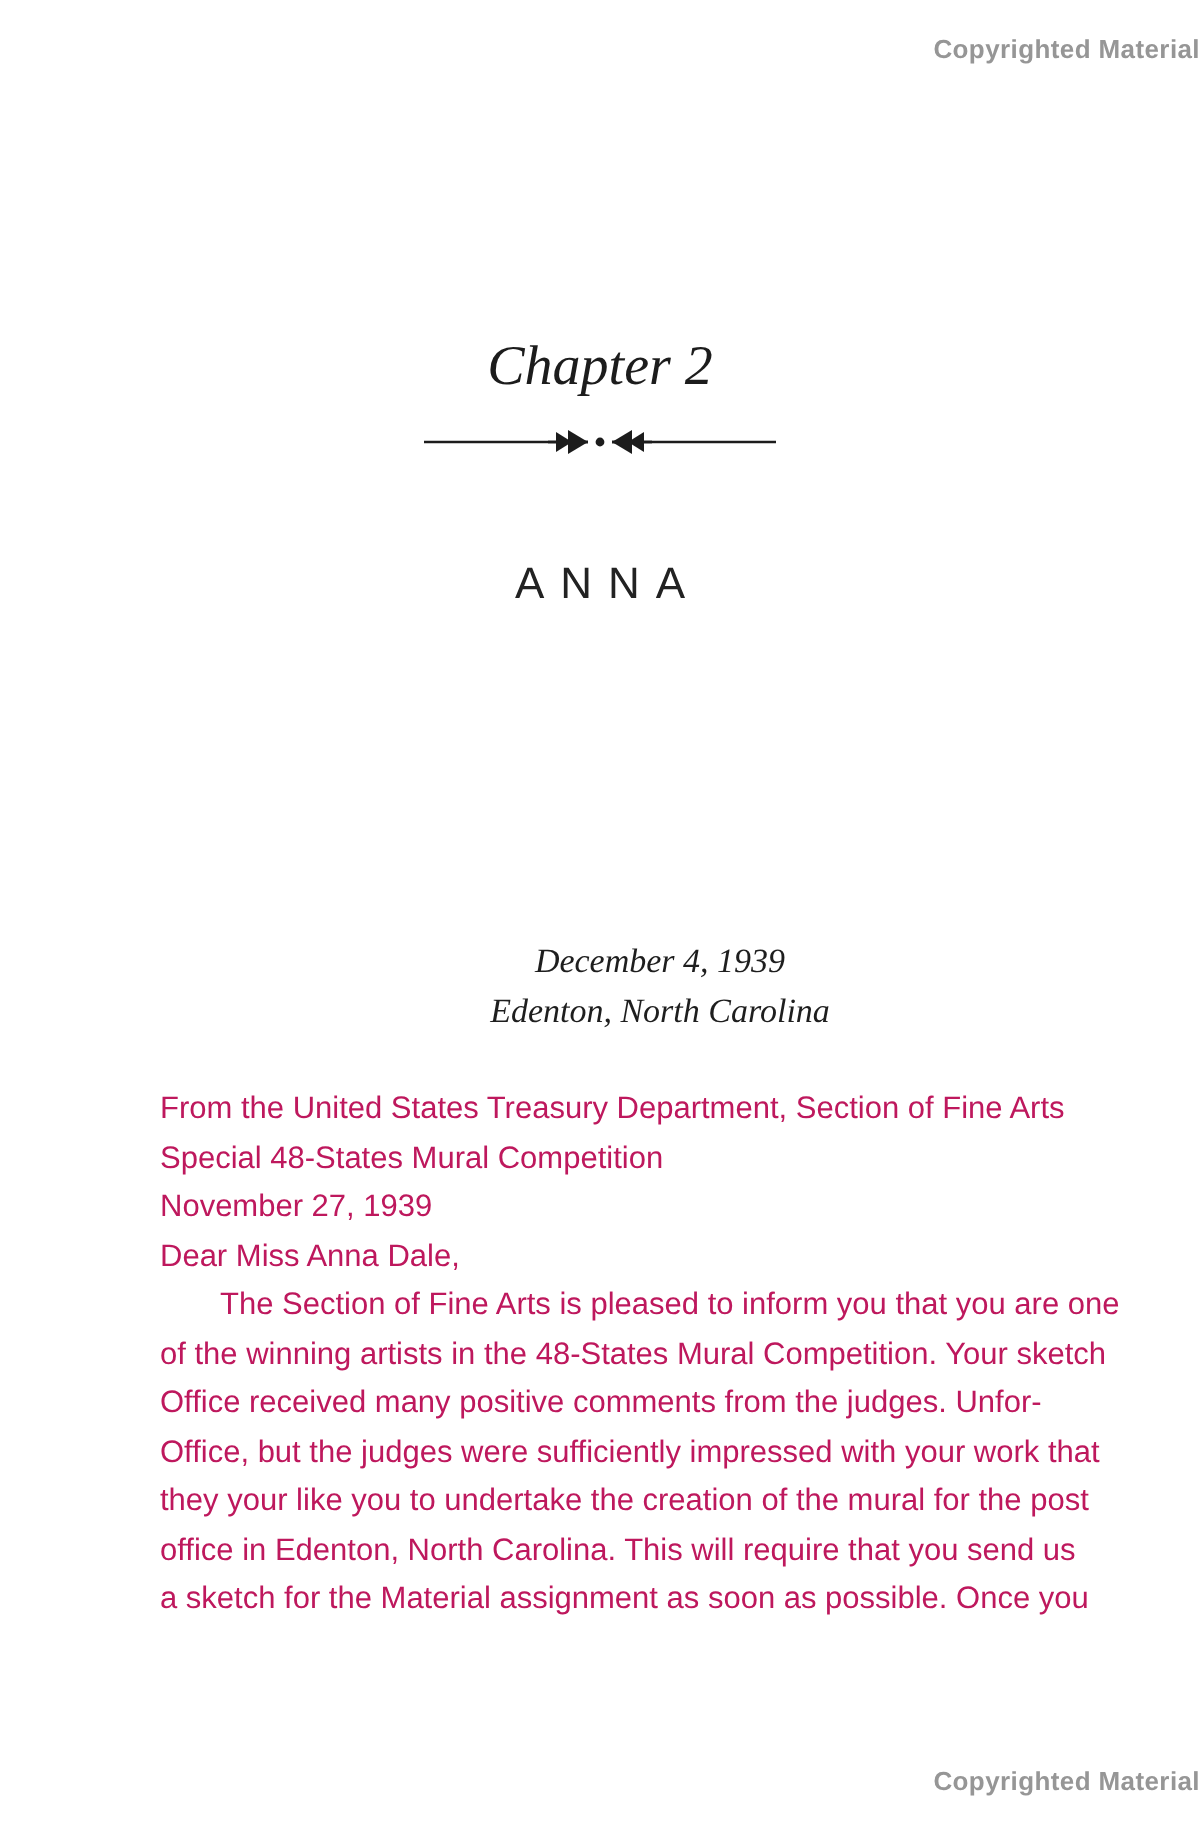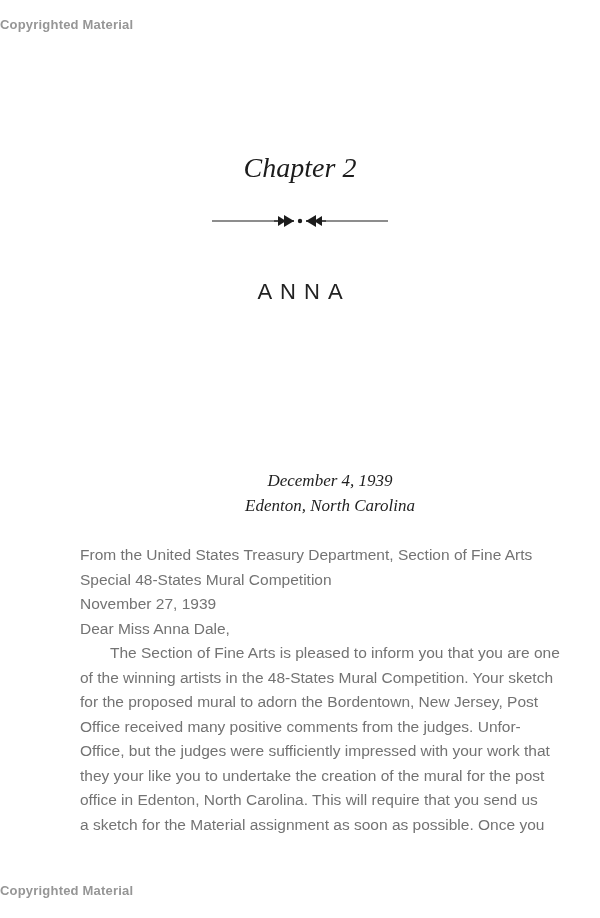--- a/index.html
+++ b/index.html
@@ -13,33 +13,33 @@
     height: 918px;
     background: #ffffff;
     font-family: "Liberation Sans", sans-serif;
     color: #2a2a2a;
     overflow: hidden;
   }
   .copyright {
     position: absolute;
     left: 0;
     width: 100%;
-    text-align: left;
+    text-align: right;
     font-family: "Liberation Sans", sans-serif;
     font-size: 13px;
     font-weight: bold;
     color: #969696;
     letter-spacing: 0.2px;
   }
   .copyright.top { top: 17px; }
   .copyright.bottom { top: 883px; }
 
   .chapter-heading {
     position: absolute;
-    top: 152px;
+    top: 168px;
     left: 0;
     width: 100%;
     text-align: center;
     font-family: "Liberation Serif", serif;
     font-style: italic;
     font-size: 28px;
     color: #1c1c1c;
   }
   .divider {
     position: absolute;
@@ -80,21 +80,21 @@
   }
 
   .body-text {
     position: absolute;
     top: 543px;
     left: 80px;
     width: 445px;
     font-family: "Liberation Sans", sans-serif;
     font-size: 15.5px;
     line-height: 24.5px;
-    color: #737373;
+    color: #be185d;
     white-space: nowrap;
   }
   .body-line { height: 24.5px; }
   .para-indent { padding-left: 30px; }
 </style>
 </head>
 <body>
 
 <div class="page">
 
@@ -128,21 +128,20 @@
     <div>Edenton, North Carolina</div>
   </div>
 
   <div class="body-text">
     <div class="body-line">From the United States Treasury Department, Section of Fine Arts</div>
     <div class="body-line">Special 48-States Mural Competition</div>
     <div class="body-line">November 27, 1939</div>
     <div class="body-line">Dear Miss Anna Dale,</div>
     <div class="body-line para-indent">The Section of Fine Arts is pleased to inform you that you are one</div>
     <div class="body-line">of the winning artists in the 48-States Mural Competition. Your sketch</div>
-    <div class="body-line">for the proposed mural to adorn the Bordentown, New Jersey, Post</div>
     <div class="body-line">Office received many positive comments from the judges. Unfor-</div>
     <div class="body-line">Office, but the judges were sufficiently impressed with your work that</div>
     <div class="body-line">they your like you to undertake the creation of the mural for the post</div>
     <div class="body-line">office in Edenton, North Carolina. This will require that you send us</div>
     <div class="body-line">a sketch for the Material assignment as soon as possible. Once you</div>
   </div>
 
   <div class="copyright bottom">Copyrighted Material</div>
 
 </div>

